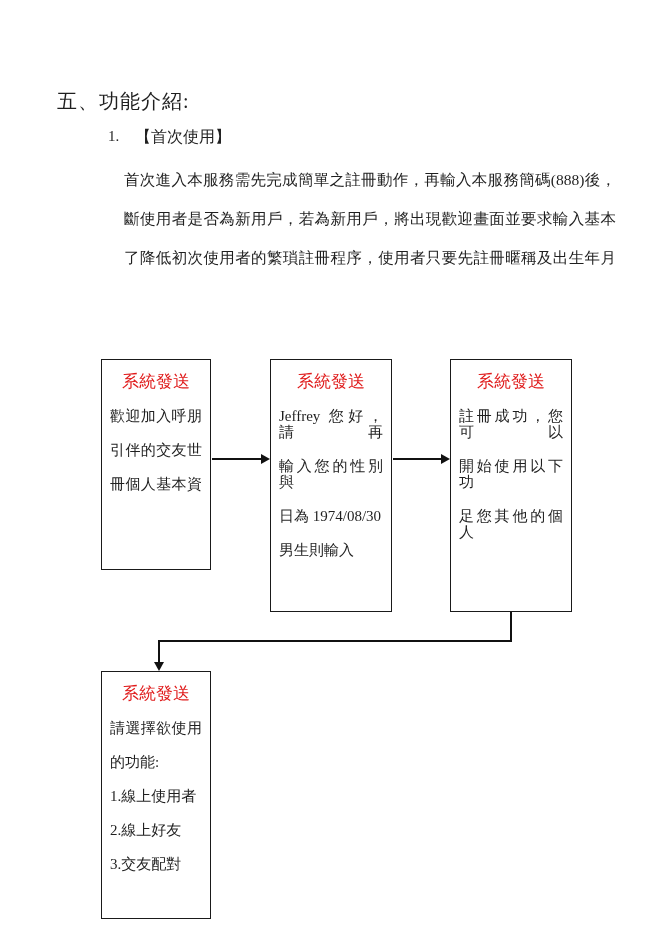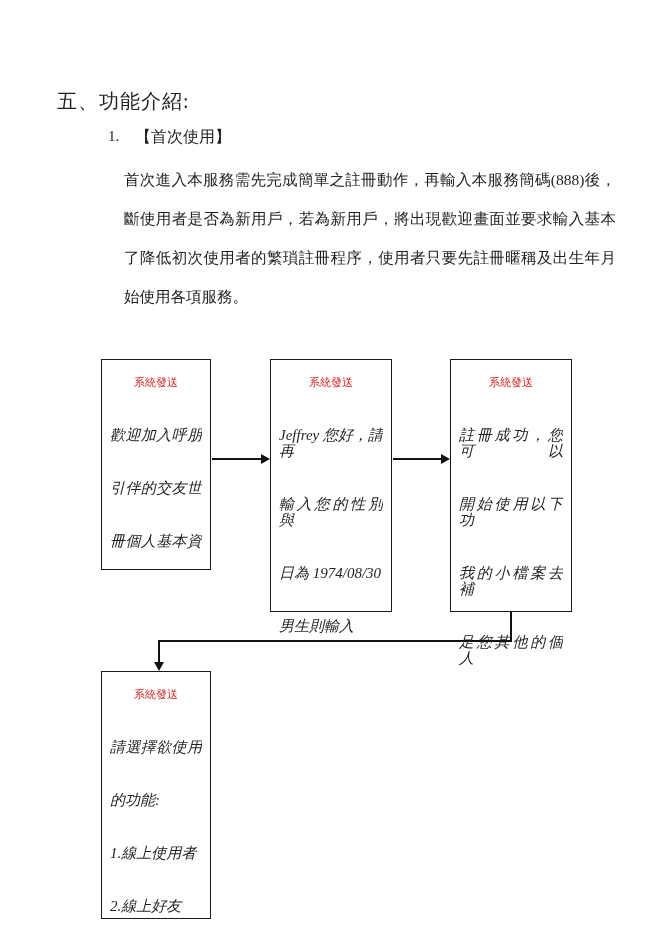--- a/index.html
+++ b/index.html
@@ -20,22 +20,22 @@
 
   
   .fbox{
     position:absolute;border:1px solid #1a1a1a;background:#fff;
     padding:0 8px;box-sizing:border-box;
   }
   .fbox-1{left:101px;top:359px;width:110px;height:211px;}
   .fbox-2{left:270px;top:359px;width:122px;height:253px;}
   .fbox-3{left:450px;top:359px;width:122px;height:253px;}
   .fbox-4{left:101px;top:671px;width:110px;height:248px;}
-  .hdr{margin-top:14px;text-align:center;font-size:11px;line-height:16px;}
-  .ln{font-size:15px;line-height:16px;margin-top:37px;text-align:left;overflow:hidden;white-space:nowrap;font-style:italic;}
+  .hdr{margin-top:14px;text-align:center;font-size:17px;line-height:16px;}
+  .ln{font-size:15px;line-height:16px;margin-top:18px;text-align:left;overflow:hidden;white-space:nowrap;}
   .ln.just{white-space:normal;text-align:justify;text-align-last:justify;}
 
   
   .hl,.vl{position:absolute;background:#111;}
   .hl{height:2px;}
   .vl{width:2px;}
   .ah{position:absolute;width:0;height:0;}
   .ah-right{border-left:9px solid #111;border-top:5px solid transparent;border-bottom:5px solid transparent;}
   .ah-down{border-top:9px solid #111;border-left:5px solid transparent;border-right:5px solid transparent;}
 
@@ -52,21 +52,20 @@
 <body style="color: rgb(31, 31, 31); background: rgb(255, 255, 255);">
 
 <div class="abs heading">五、功能介紹:</div>
 <div class="abs item-number">1.</div>
 <div class="abs item-title">【首次使用】</div>
 
 <div class="abs para">
   <div class="pline just">首次進入本服務需先完成簡單之註冊動作，再輸入本服務簡碼(888)後，系統會判</div>
   <div class="pline just">斷使用者是否為新用戶，若為新用戶，將出現歡迎畫面並要求輸入基本資料。為</div>
   <div class="pline just">了降低初次使用者的繁瑣註冊程序，使用者只要先註冊暱稱及出生年月日即可開</div>
-  <div class="pline">始使用各項服務。</div>
 </div>
 
 <div class="fbox fbox-1">
   <div class="hdr red-text" style="color: rgb(224, 27, 27);">系統發送</div>
   <div class="ln just">歡迎加入呼朋</div>
   <div class="ln just">引伴的交友世</div>
   <div class="ln just">冊個人基本資</div>
 </div>
 
 <div class="fbox fbox-2">
@@ -74,21 +73,20 @@
   <div class="ln just">Jeffrey 您好，請再</div>
   <div class="ln just">輸入您的性別與</div>
   <div class="ln">日為 1974/08/30</div>
   <div class="ln">男生則輸入</div>
 </div>
 
 <div class="fbox fbox-3">
   <div class="hdr red-text" style="color: rgb(224, 27, 27);">系統發送</div>
   <div class="ln just">註冊成功，您可以</div>
   <div class="ln just">開始使用以下功</div>
-  <div class="ln just">我的小檔案去補</div>
   <div class="ln just">足您其他的個人</div>
 </div>
 
 <div class="fbox fbox-4">
   <div class="hdr red-text" style="color: rgb(224, 27, 27);">系統發送</div>
   <div class="ln just">請選擇欲使用</div>
   <div class="ln">的功能:</div>
   <div class="ln">1.線上使用者</div>
   <div class="ln">2.線上好友</div>
   <div class="ln">3.交友配對</div>

